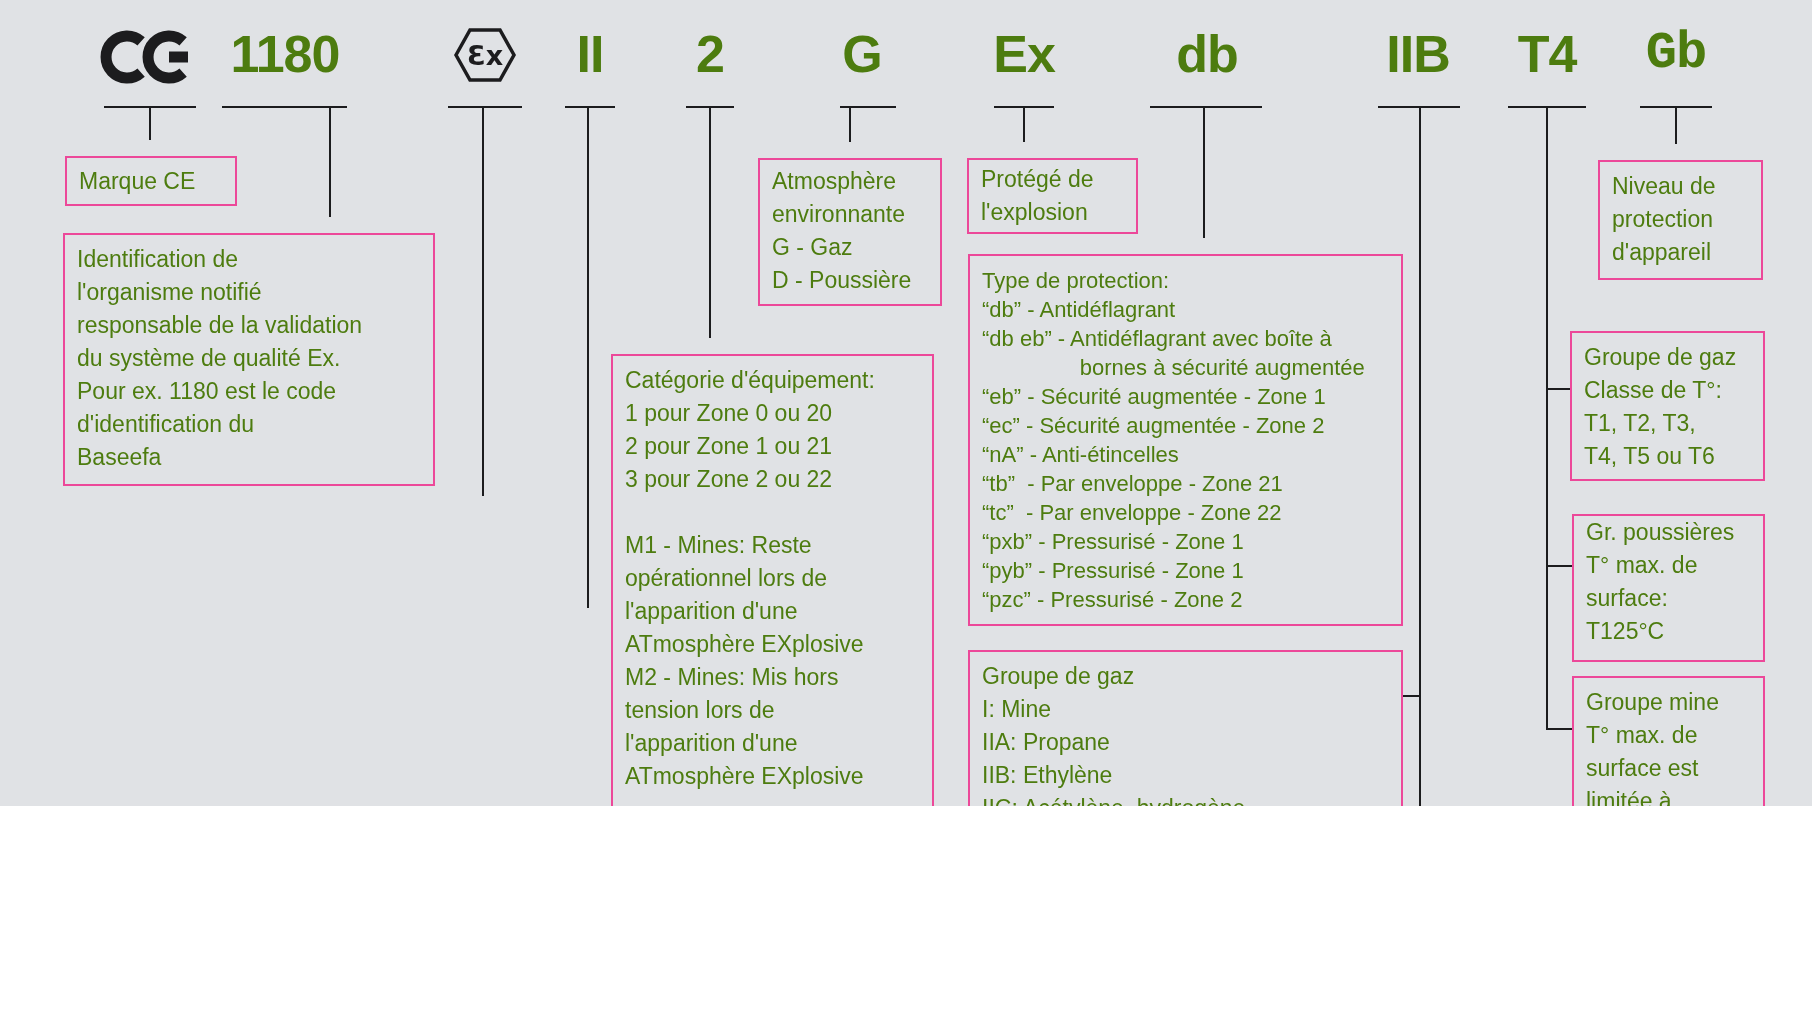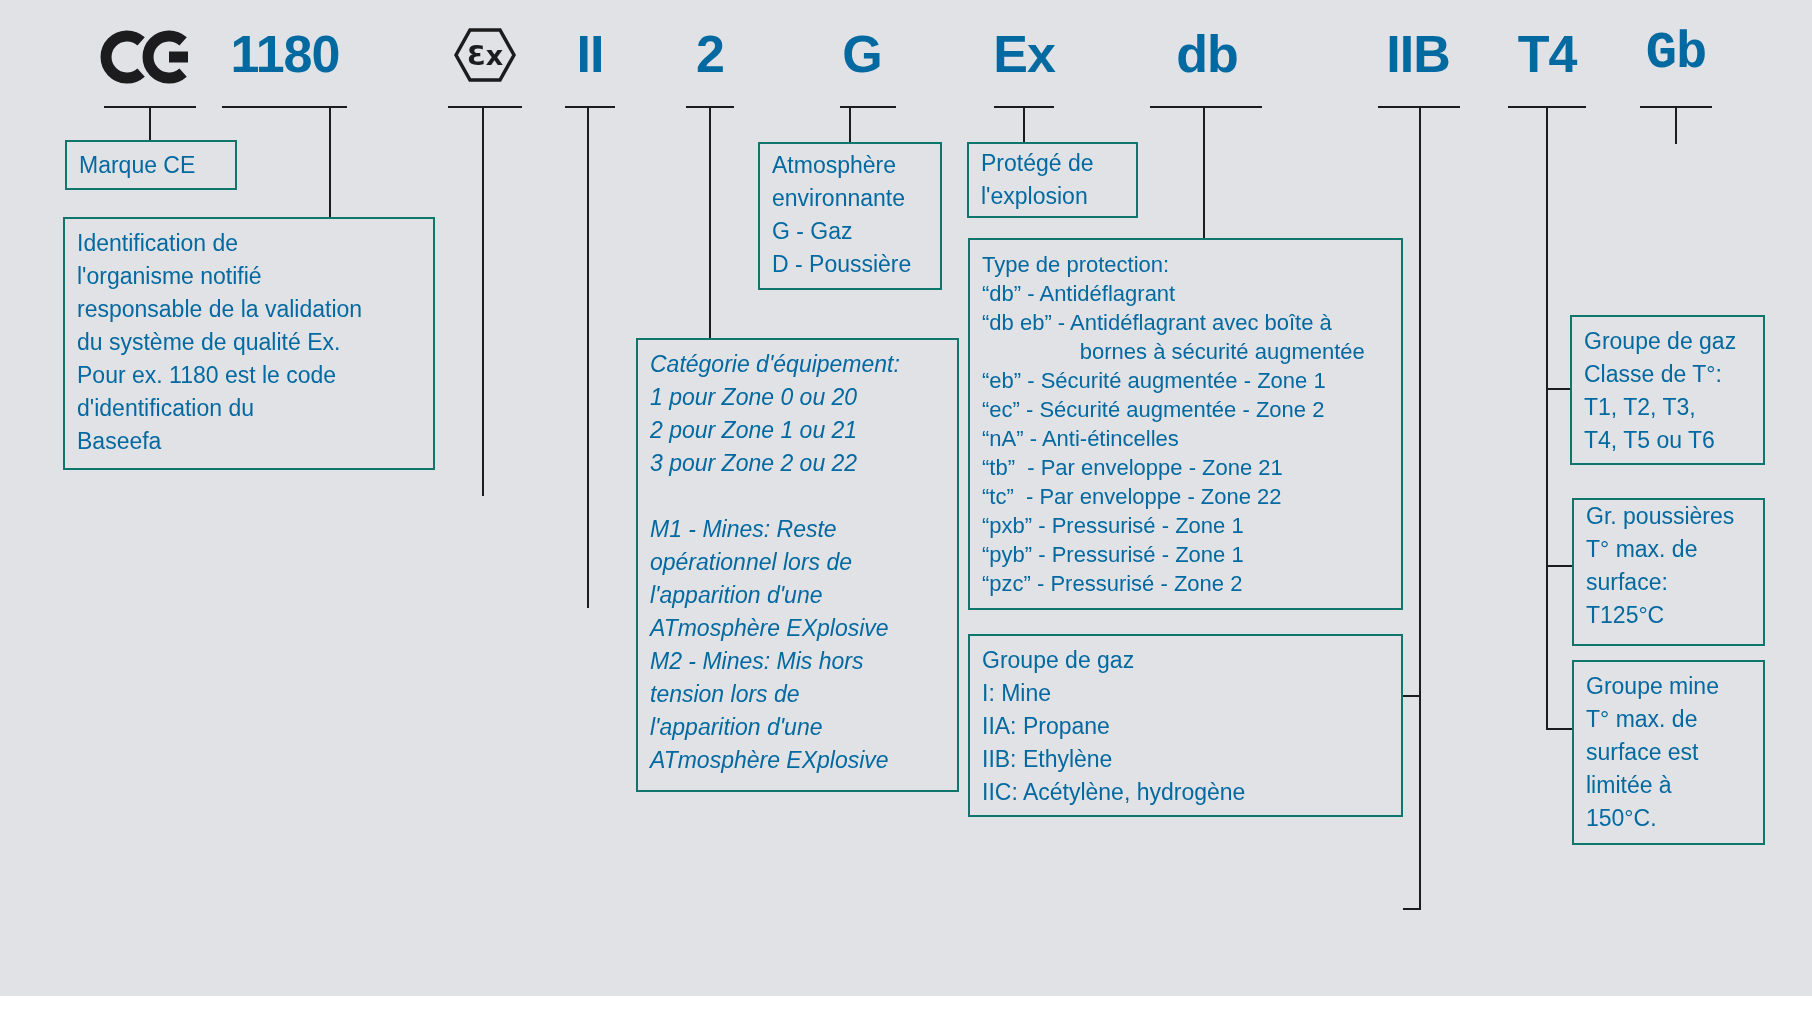--- a/index.html
+++ b/index.html
@@ -1,39 +1,40 @@
 <!DOCTYPE html>
 <html><head>
 <meta charset="utf-8">
 <style>
   html,body{margin:0;padding:0;}
   .canvas{
     position:relative;
-    width:1812px;height:996px;
+    width:1812px;height:806px;
     background:#e0e2e5;
     font-family:"Liberation Sans", sans-serif;
-    color:#0369a1;
+    color:#4d7c0f;
     overflow:hidden;
   }
   .sym{
     position:absolute;
     top:24px;
     transform:translateX(-50%);
     font-size:52px;
     font-weight:bold;
     letter-spacing:-1px;
     white-space:nowrap;
   }
   .sym-svg{position:absolute;transform:translateX(-50%);}
   .hl{position:absolute;height:2px;background:#1c1c1e;}
   .vl{position:absolute;width:2px;background:#1c1c1e;}
   .box{
     position:absolute;
-    border:2px solid #0f766e;
+    border:2px solid #ec4899;
     box-sizing:border-box;
+    margin-top:16px;
   }
   .box-text{
     font-size:23px;
     line-height:33px;
     white-space:pre-wrap;
     padding:8px 12px;
   }
   .box-text.tight{font-size:22px;line-height:29px;padding:10px 8px 16px 12px;}
   .hex-label{font-family:"DejaVu Sans", sans-serif;font-size:27px;font-weight:bold;}
 </style>
@@ -100,21 +101,21 @@
 l'organisme notifié
 responsable de la validation
 du système de qualité Ex.
 Pour ex. 1180 est le code
 d'identification du
 Baseefa</div>
   </div>
 
 
 
-  <div class="box" style="left:636px;top:338px;width:323px;height:454px;font-style:italic;">
+  <div class="box" style="left:611px;top:338px;width:323px;height:454px;">
     <div class="box-text">Catégorie d'équipement:
 1 pour Zone 0 ou 20
 2 pour Zone 1 ou 21
 3 pour Zone 2 ou 22
 
 M1 - Mines: Reste
 opérationnel lors de
 l'apparition d'une
 ATmosphère EXplosive
 M2 - Mines: Mis hors
@@ -152,20 +153,25 @@
 
   <div class="box" style="left:968px;top:634px;width:435px;height:183px;">
     <div class="box-text">Groupe de gaz
 I: Mine
 IIA: Propane
 IIB: Ethylène
 IIC: Acétylène, hydrogène</div>
   </div>
 
 
+  <div class="box" style="left:1598px;top:144px;width:165px;height:120px;">
+    <div class="box-text">Niveau de
+protection
+d'appareil</div>
+  </div>
 
   <div class="box" style="left:1570px;top:315px;width:195px;height:150px;">
     <div class="box-text">Groupe de gaz
 Classe de T°:
 T1, T2, T3,
 T4, T5 ou T6</div>
   </div>
 
   <div class="box" style="left:1572px;top:498px;width:193px;height:148px;">
     <div class="box-text" style="padding-top:0;">Gr. poussières

